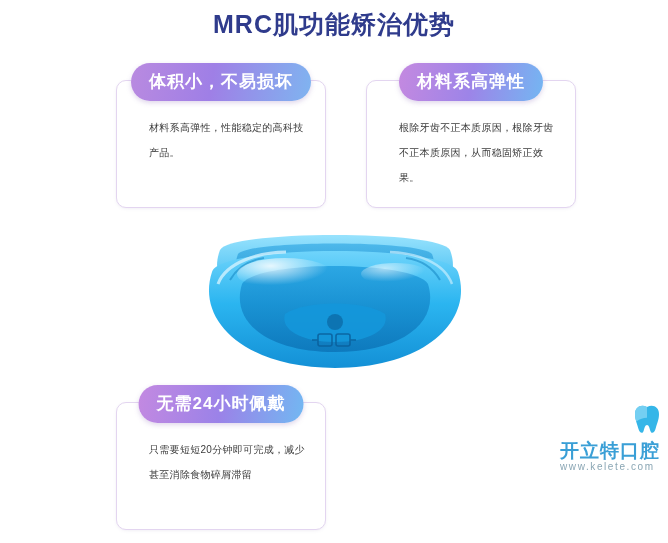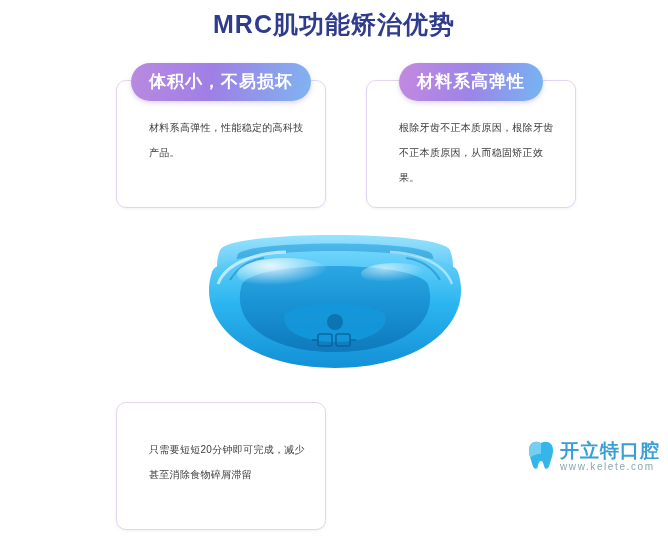--- a/index.html
+++ b/index.html
@@ -91,22 +91,23 @@
     top: 222px;
     width: 290px;
     height: 160px;
   }
 
   .watermark {
     position: absolute;
     right: 8px;
     bottom: 6px;
     display: flex;
-    align-items: flex-start;
+    align-items: flex-end;
     gap: 6px;
+    flex-direction: column;
   }
   .wm-tooth {
     width: 26px;
     height: 30px;
     flex: 0 0 auto;
   }
   .wm-text-main {
     font-size: 19px;
     font-weight: bold;
     color: #3a9fd6;
@@ -135,20 +136,23 @@
   </div>
 
   <div class="card" id="card-2">
     <div class="card-title-wrap">
       <span class="card-title grad-b">材料系高弹性</span>
     </div>
     <div class="card-body">根除牙齿不正本质原因，根除牙齿不正本质原因，从而稳固矫正效果。</div>
   </div>
 
   <div class="card" id="card-3">
+    <div class="card-title-wrap">
+      <span class="card-title grad-c">无需24小时佩戴</span>
+    </div>
     <div class="card-body">只需要短短20分钟即可完成，减少甚至消除食物碎屑滞留</div>
   </div>
 
 
   <div class="device">
     <svg width="290" height="160" viewBox="0 0 290 160" xmlns="http://www.w3.org/2000/svg">
       <defs>
         <linearGradient id="gBody" x1="0" y1="0" x2="0" y2="1">
           <stop offset="0%" stop-color="#6fd4fb"></stop>
           <stop offset="45%" stop-color="#2bb5f0"></stop>

